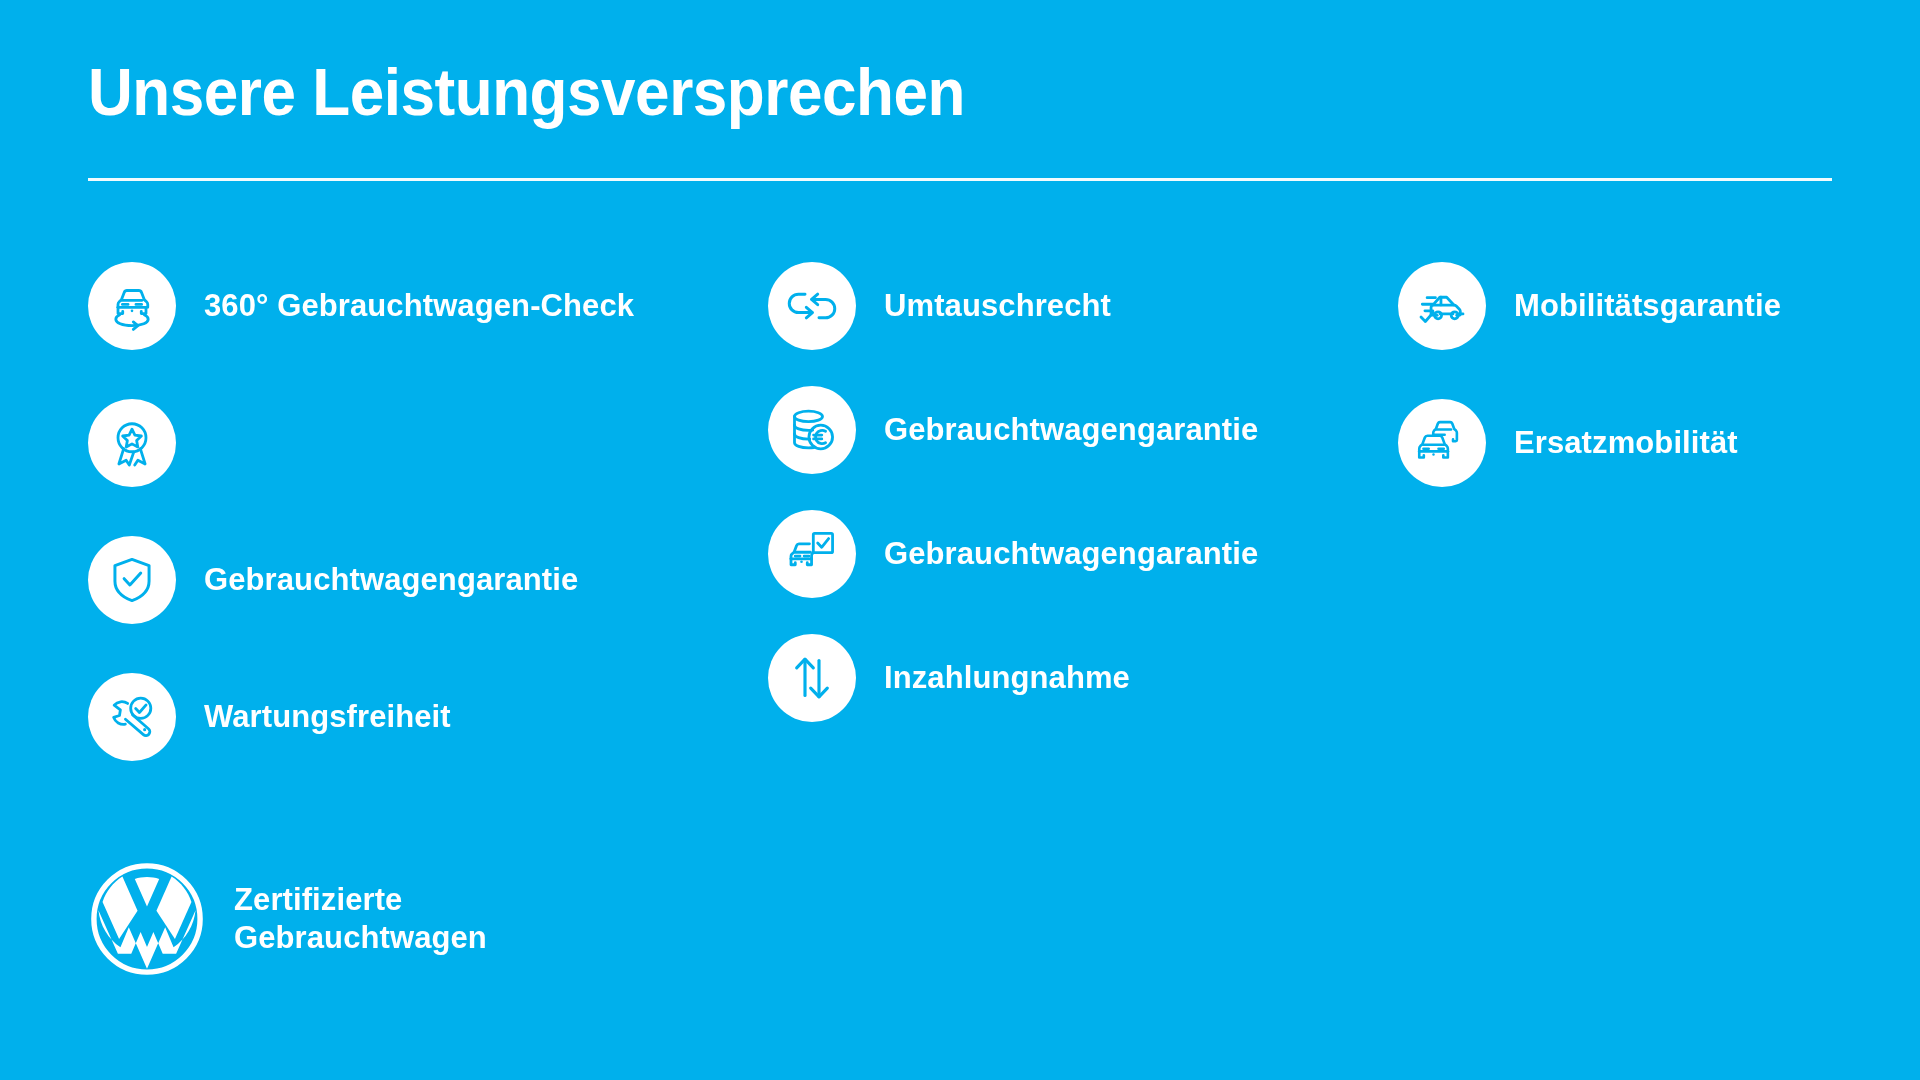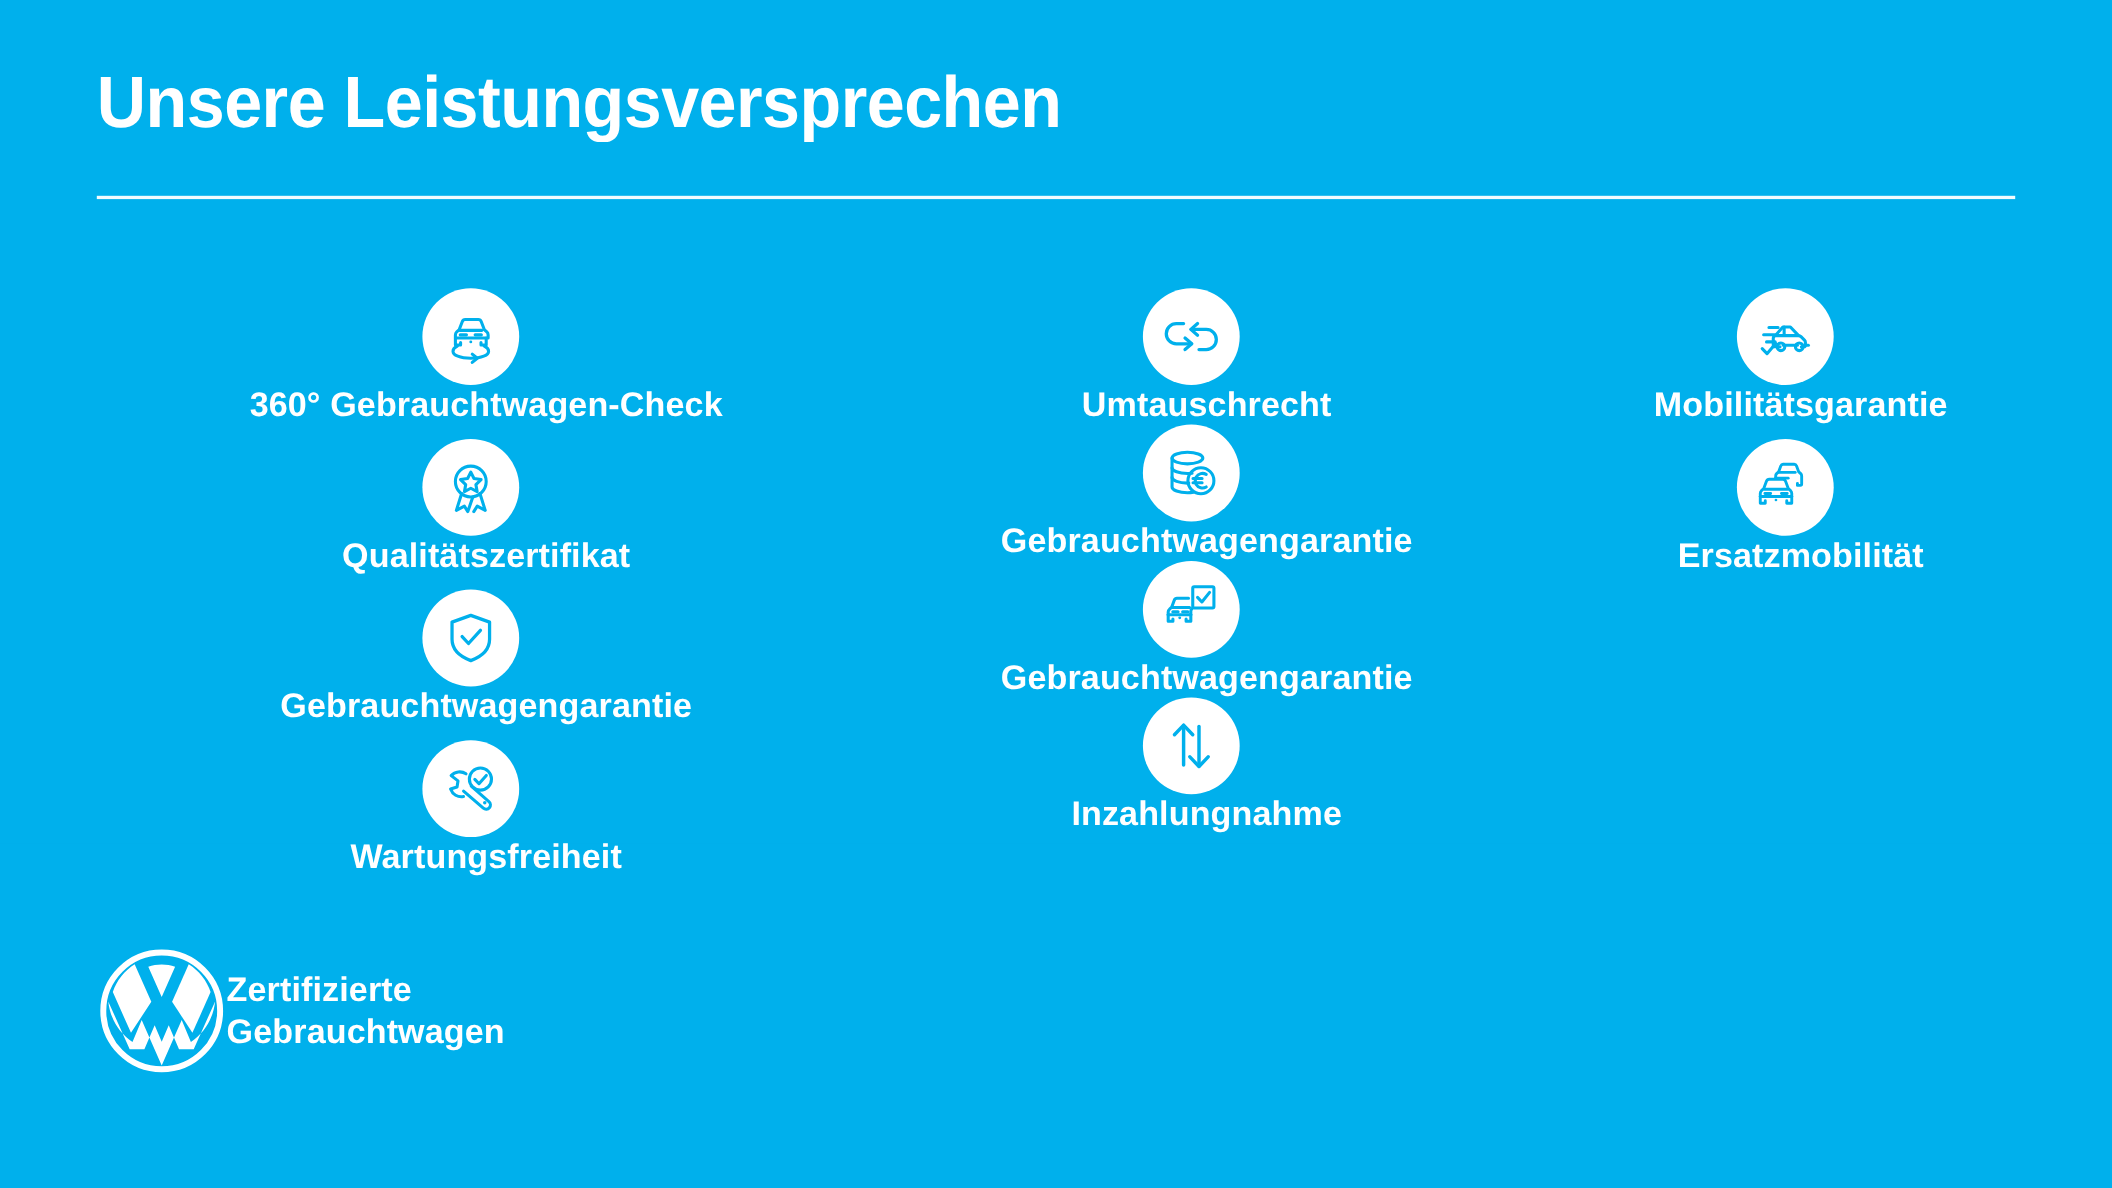--- a/index.html
+++ b/index.html
@@ -68,21 +68,21 @@
     display: flex;
     flex-direction: column;
     gap: 49px;
   }
   .col-1 { width: 680px; }
   .col-2 { width: 630px; gap: 36px; }
   .col-3 { width: 450px; text-align: right; }
 
   .feature {
     display: flex;
-    flex-direction: column;
+    flex-direction: row;
     align-items: center;
     height: 88px;
   }
   .icon-badge {
     flex: 0 0 auto;
     width: 88px;
     height: 88px;
     border-radius: 50%;
     background: #ffffff;
     display: flex;
@@ -112,20 +112,21 @@
     display: flex;
     flex-direction: row;
     align-items: center;
   }
   .vw-logo {
     width: 118px;
     height: 118px;
     flex: 0 0 auto;
   }
   .brand-text {
+    margin-left: 28px;
     font-size: 31px;
     font-weight: 700;
     line-height: 1.22;
     color: #ffffff;
     white-space: pre-line;
     letter-spacing: 0.1px;
   }
 </style>
 </head>
 <body>
@@ -160,21 +161,20 @@
 
       <div class="feature">
         <span class="icon-badge">
           <svg viewBox="0 0 64 64" fill="none" stroke="#00b0ec" stroke-width="3.2" stroke-linecap="round" stroke-linejoin="round">
             <circle cx="32" cy="26" r="16"></circle>
             <path d="M32 16.2l3.3 6.7 7.4 1.1-5.4 5.2 1.3 7.3-6.6-3.5-6.6 3.5 1.3-7.3-5.4-5.2 7.4-1.1z"></path>
             <path d="M22.5 38.5L17 56l8.3-4.4 3.6 5.6 5.1-14.8"></path>
             <path d="M41.5 38.5L47 56l-8.3-4.4-3.6 5.6"></path>
           </svg>
         </span>
-        <span class="feature-label">Qualitätszertifikat</span>
       </div>
 
       <div class="feature">
         <span class="icon-badge">
           <svg viewBox="0 0 64 64" fill="none" stroke="#00b0ec" stroke-width="3.4" stroke-linecap="round" stroke-linejoin="round">
             <path d="M32 8.5L12.5 15.5v17.8c0 10.2 8 17.9 19.5 22.2 11.5-4.3 19.5-12 19.5-22.2V15.5z"></path>
             <path d="M23 30.5l6.6 7.2L42 24"></path>
           </svg>
         </span>
         <span class="feature-label">Gebrauchtwagengarantie</span>

